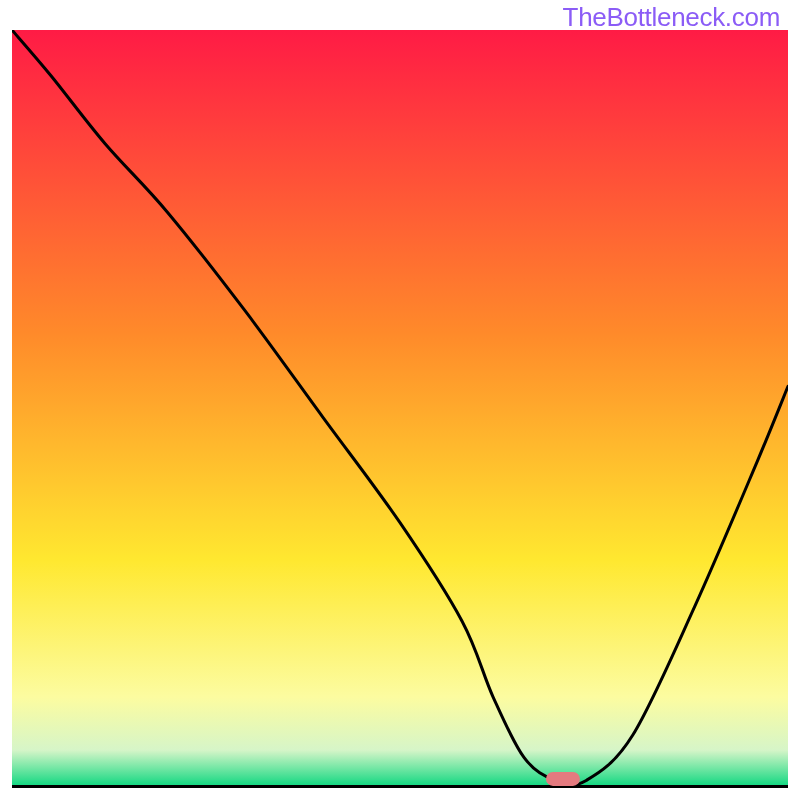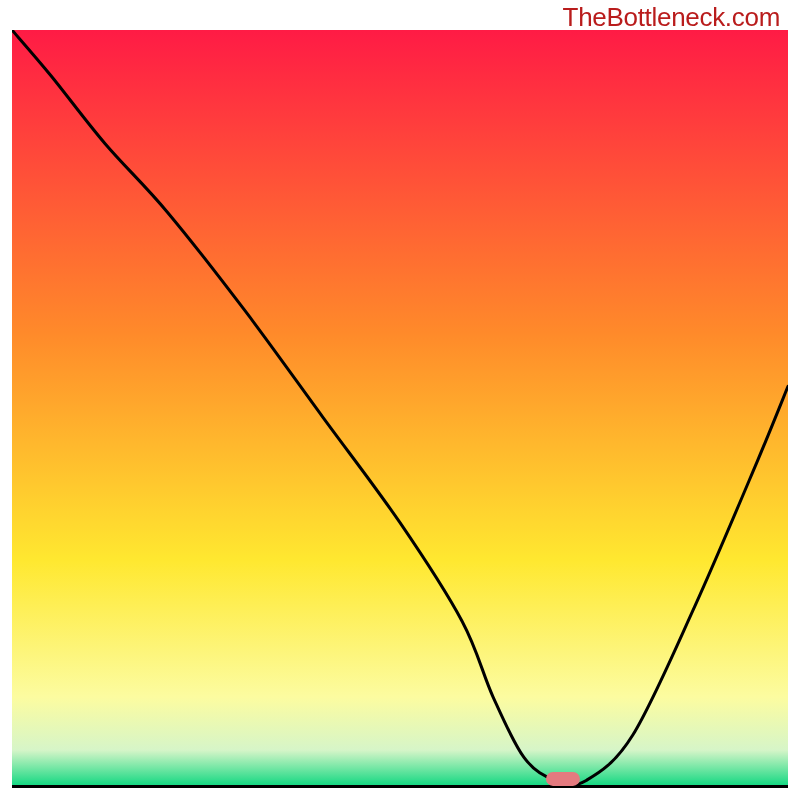--- a/index.html
+++ b/index.html
@@ -14,21 +14,21 @@
     position: relative;
     width: 800px;
     height: 800px;
   }
   .watermark {
     position: absolute;
     right: 20px;
     top: 2px;
     font-family: Arial, Helvetica, sans-serif;
     font-size: 26px;
-    color: #b91c1c;
+    color: #8b5cf6;
     font-weight: 500;
     letter-spacing: -0.3px;
   }
   svg {
     display: block;
   }
 </style>
 </head>
 <body>
 

